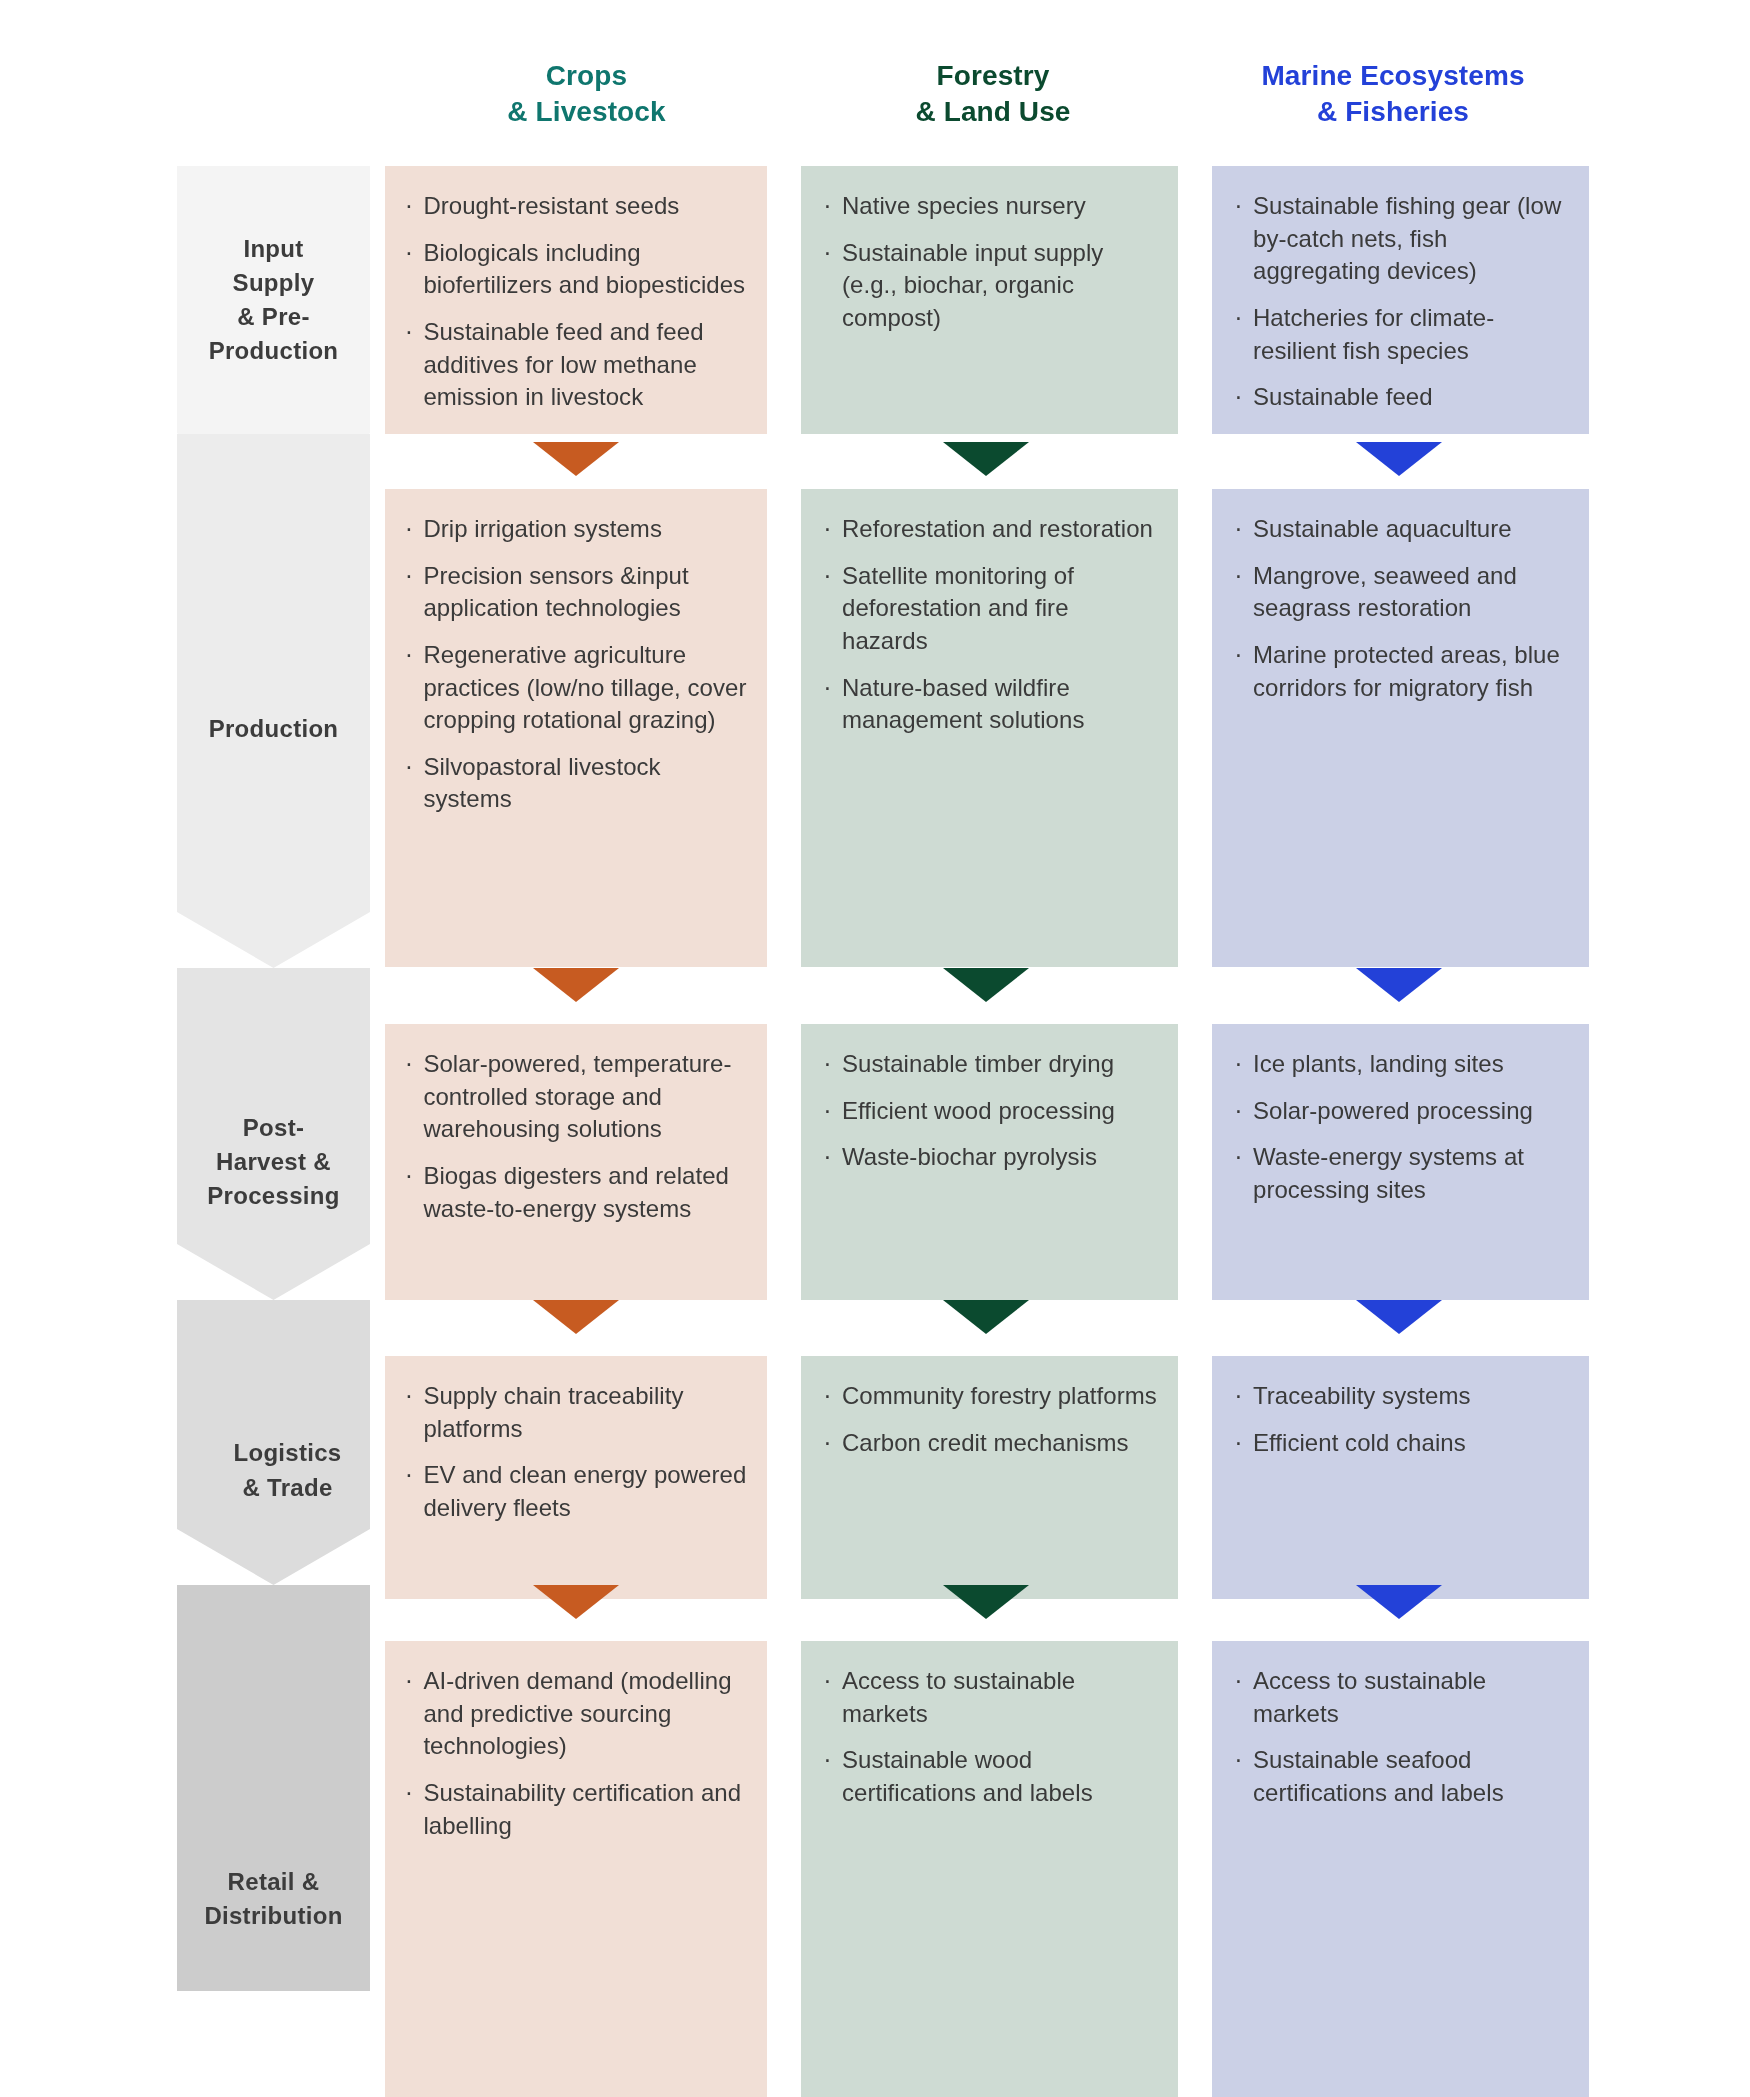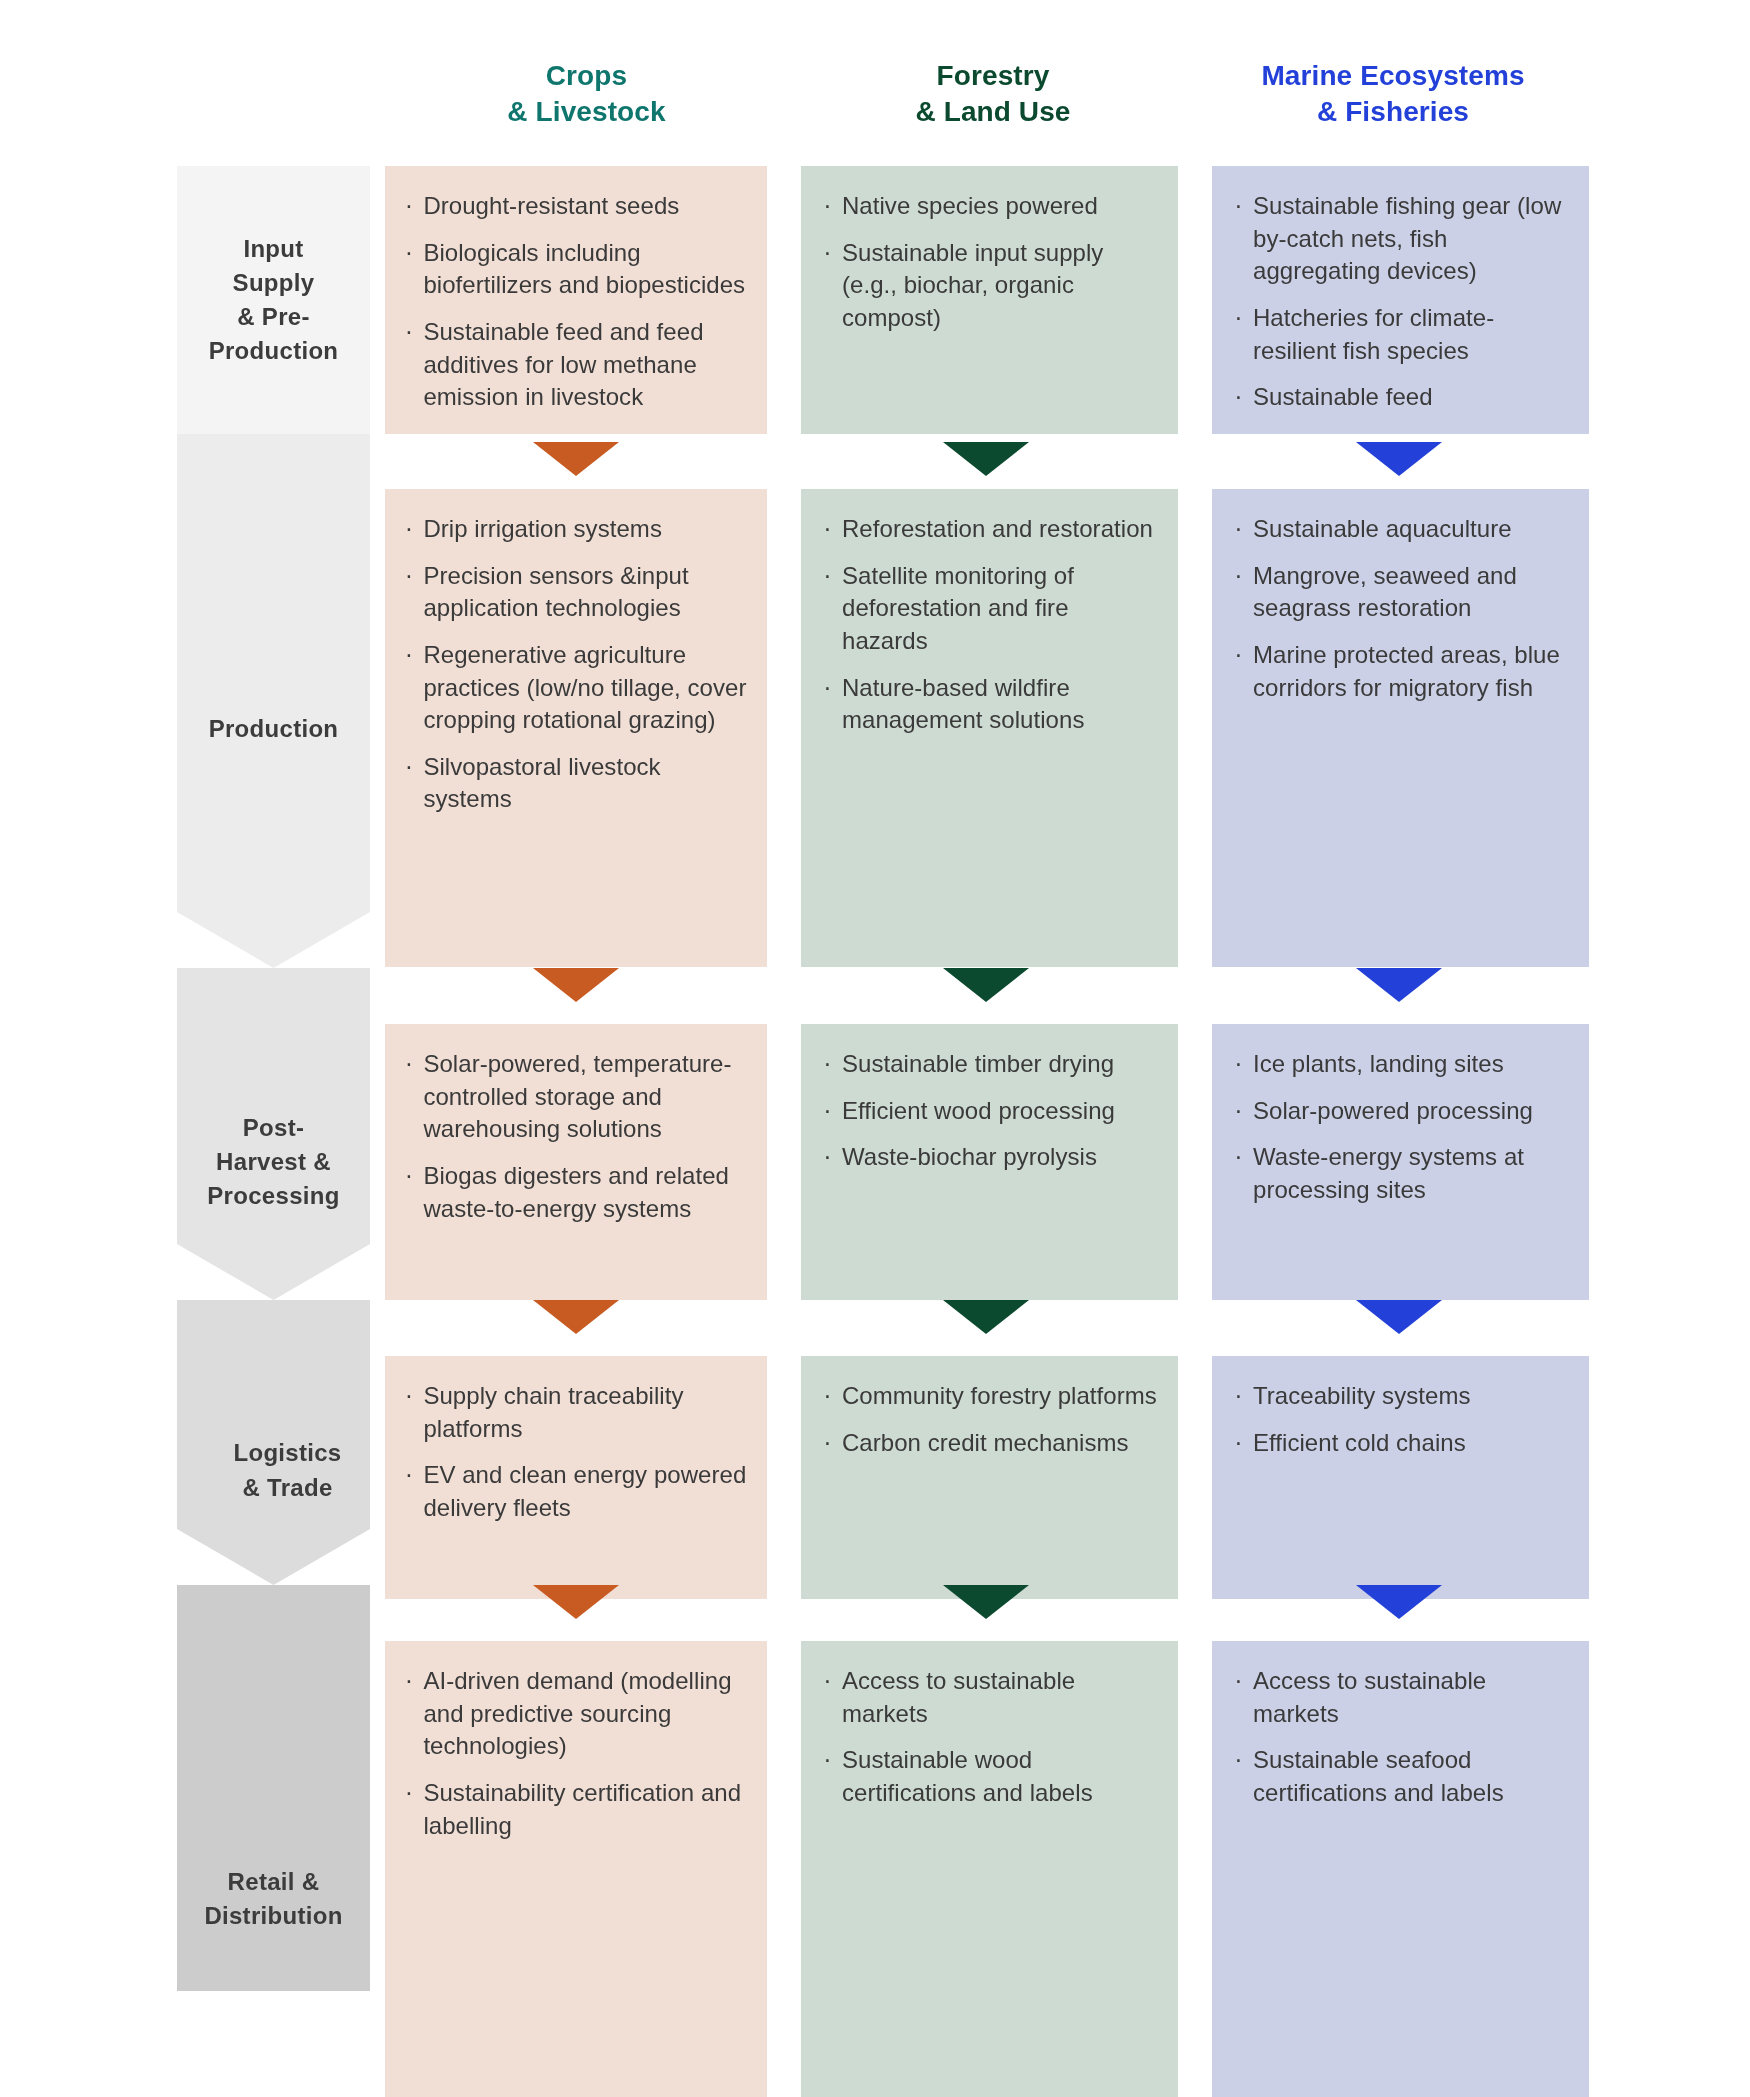--- a/index.html
+++ b/index.html
@@ -185,21 +185,21 @@
       <div class="row" style="top: 0px; height: 268px;">
         <div class="cell c0" style="background: rgb(241, 223, 214);">
           <ul class="items">
             <li>Drought-resistant seeds</li>
             <li>Biologicals including biofertilizers and biopesticides</li>
             <li>Sustainable feed and feed additives for low methane emission in livestock</li>
           </ul>
         </div>
         <div class="cell c1" style="background: rgb(206, 219, 211);">
           <ul class="items">
-            <li>Native species powered</li>
+            <li>Native species nursery</li>
             <li>Sustainable input supply (e.g., biochar, organic compost)</li>
           </ul>
         </div>
         <div class="cell c2" style="background: rgb(203, 208, 230);">
           <ul class="items">
             <li>Sustainable fishing gear (low by-catch nets, fish aggregating devices)</li>
             <li>Hatcheries for climate-resilient fish species</li>
             <li>Sustainable feed</li>
           </ul>
         </div>

